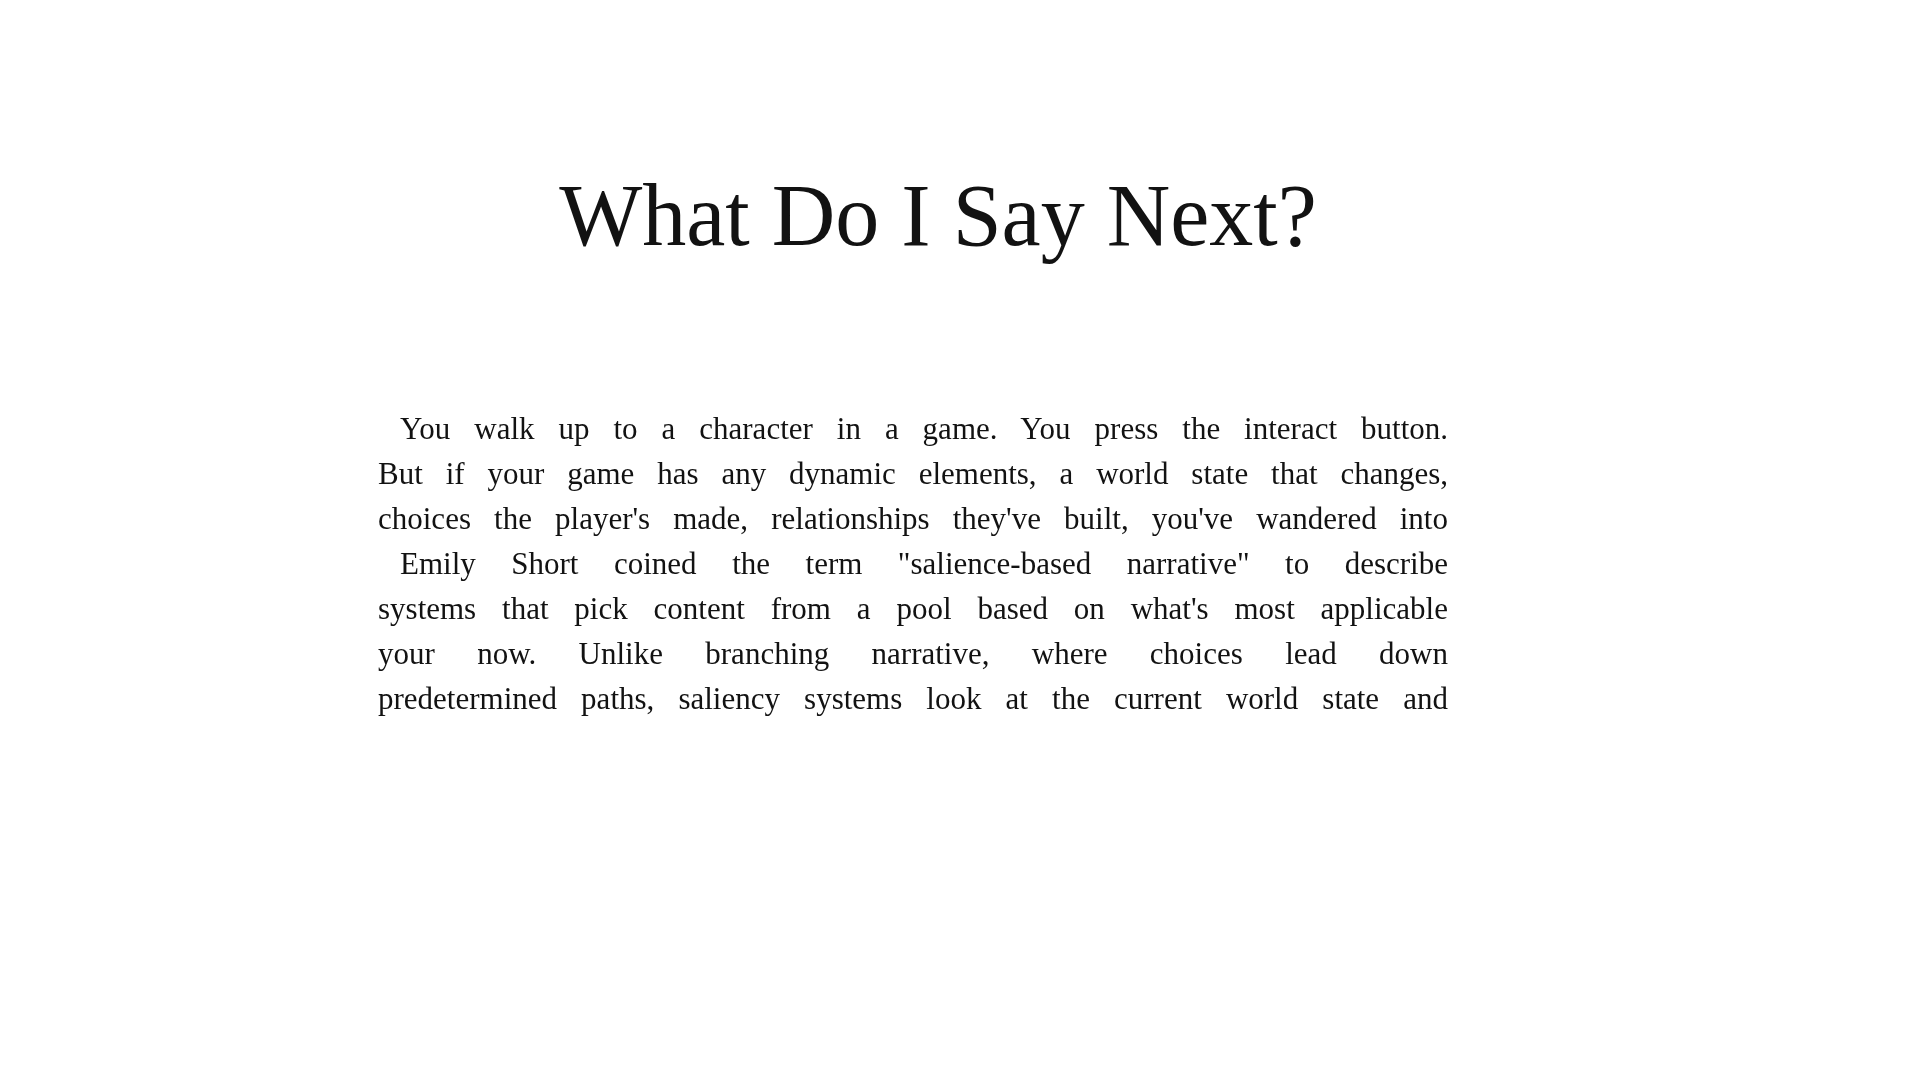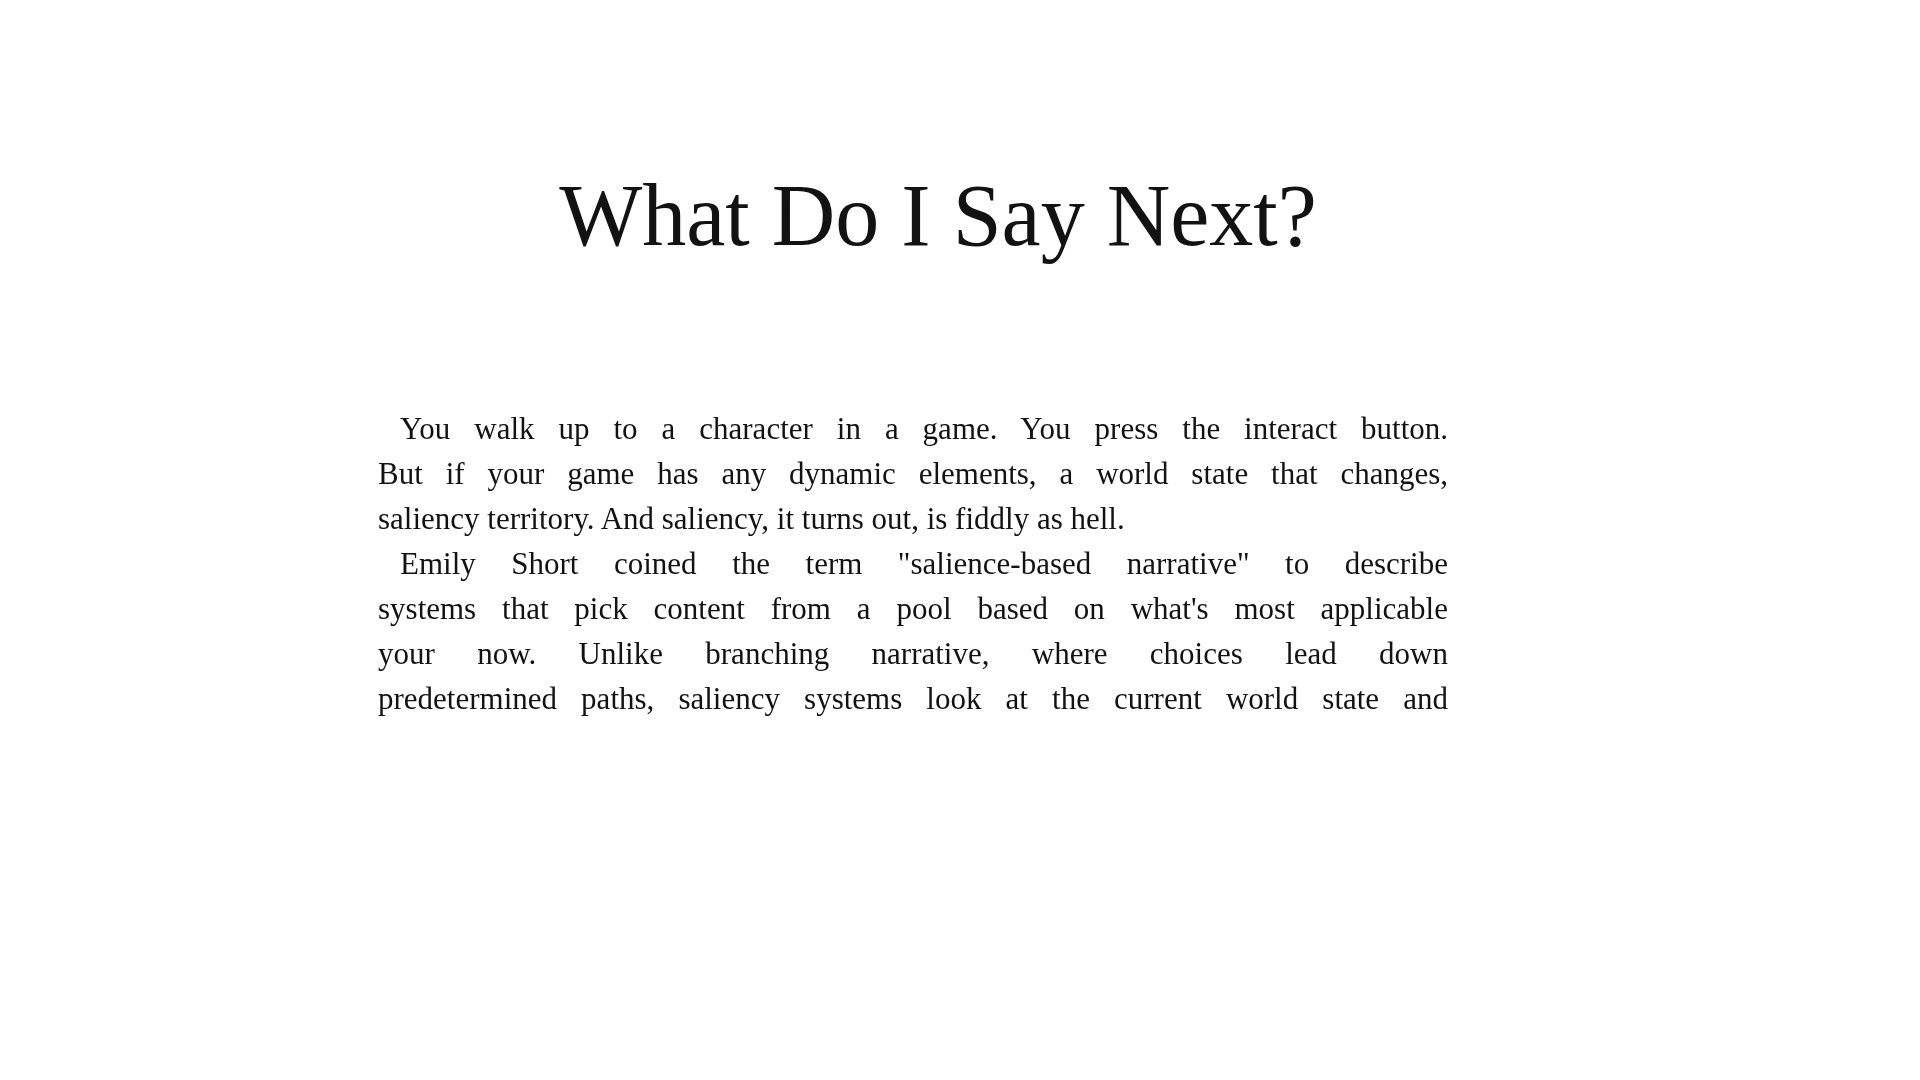--- a/index.html
+++ b/index.html
@@ -62,21 +62,21 @@
 <body style="background: rgb(255, 255, 255); color: rgb(18, 18, 18);">
 
 <main class="page">
   <h1 class="page-title">What Do I Say Next?</h1>
   <section class="body-text">
       <p class="para">
         <span class="line first">You walk up to a character in a game. You press the interact button.</span>
       </p>
       <p class="para">
         <span class="line">But if your game has any dynamic elements, a world state that changes,</span>
-        <span class="line last">saliency territory. And saliency, it turns out, is fiddly as hell.</span>
+        <span class="line">choices the player's made, relationships they've built, you've wandered into</span>
       </p>
       <p class="para">
         <span class="line first">Emily Short coined the term "salience-based narrative" to describe</span>
         <span class="line">systems that pick content from a pool based on what's most applicable</span>
         <span class="line">your now. Unlike branching narrative, where choices lead down</span>
         <span class="line">predetermined paths, saliency systems look at the current world state and</span>
       </p>
     </section>
 </main>
 

